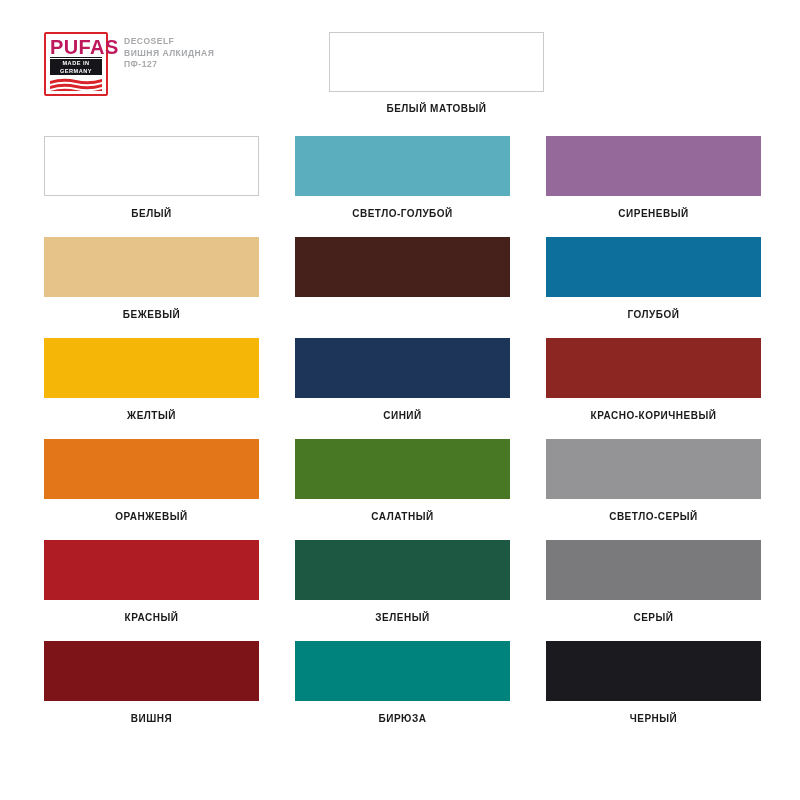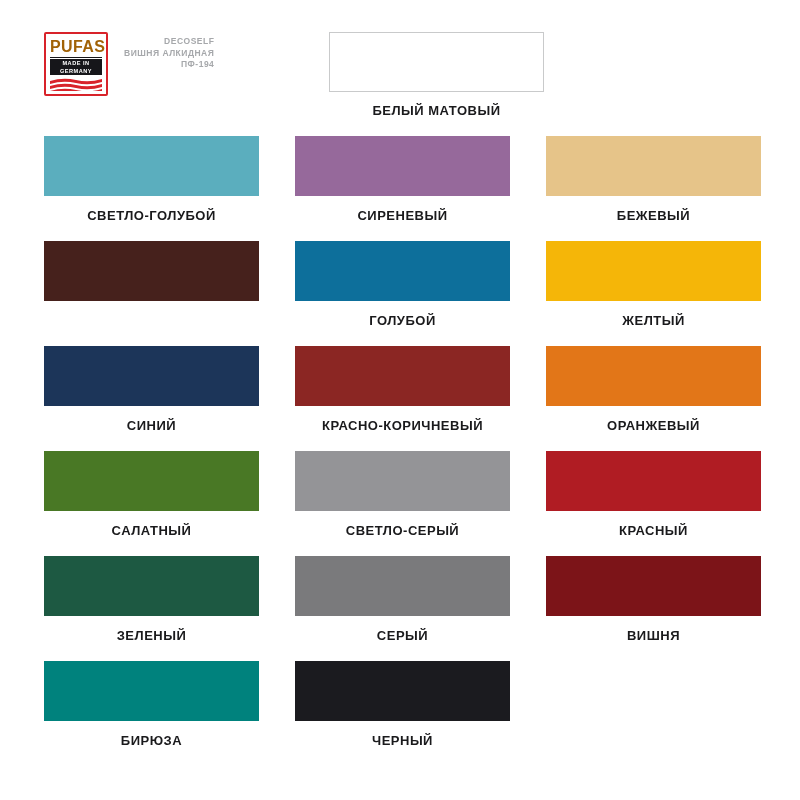--- a/index.html
+++ b/index.html
@@ -44,24 +44,24 @@
     border-radius: 2px;
     padding: 4px 4px 3px 4px;
     display: flex;
     flex-direction: column;
     justify-content: space-between;
     background: #ffffff;
   }
   .logo-wordmark {
     font-family: "Liberation Sans", sans-serif;
     font-weight: bold;
-    font-size: 16px;
+    font-size: 20px;
     line-height: 18px;
     letter-spacing: 0.4px;
-    color: #a16207;
+    color: #be185d;
     text-align: center;
     border-bottom: 1.5px solid #16161a;
     padding-bottom: 1px;
   }
   .logo-madein {
     background: #16161a;
     color: #ffffff;
     font-size: 5.6px;
     font-weight: bold;
     line-height: 8px;
@@ -78,21 +78,20 @@
   .logo-waves svg { display: block; }
 
   .brand-text {
     margin-left: 16px;
     padding-top: 4px;
     color: #a6a8ab;
     font-size: 8.5px;
     font-weight: bold;
     line-height: 11.5px;
     letter-spacing: 0.5px;
-    text-align: right;
   }
   .brand-text div { white-space: nowrap; }
 
   
   .header-swatch-col {
     flex: 0 0 215px;
     margin-left: 37px;
   }
 
   
@@ -113,21 +112,21 @@
     height: 60px;
     box-sizing: border-box;
   }
   .swatch.bordered {
     border: 1px solid #c9cacb;
   }
 
   .cell-label {
     margin-top: 12px;
     text-align: center;
-    font-size: 13px;
+    font-size: 10px;
     font-weight: bold;
     letter-spacing: 0.5px;
     color: #1a1a1c;
     text-transform: uppercase;
     white-space: nowrap;
   }
   .header-label {
     margin-top: 11px;
   }
 </style>
@@ -148,35 +147,39 @@
             <path d="M0 4 Q13 0 26 3 Q39 6 52 2 L52 5 Q39 9 26 6 Q13 3 0 7 Z" fill="#d8232a"></path>
             <path d="M0 9 Q13 5 26 8 Q39 11 52 7 L52 10 Q39 14 26 11 Q13 8 0 12 Z" fill="#d8232a"></path>
             <path d="M0 14 Q13 10 26 13 Q39 16 52 12 L52 16 Q39 20 26 17 Q13 14 0 18 Z" fill="#d8232a"></path>
           </svg>
         </div>
       </div>
 
       <div class="brand-text">
         <div>DECOSELF</div>
         <div>ВИШНЯ АЛКИДНАЯ</div>
-        <div>ПФ-194</div>
+        <div>ПФ-127</div>
       </div>
     </div>
 
     <div class="header-swatch-col">
       <div class="cell">
         <div class="swatch bordered" style="background: rgb(255, 255, 255);"></div>
         <div class="cell-label header-label">БЕЛЫЙ МАТОВЫЙ</div>
       </div>
     </div>
 
   </div>
 
   <div class="grid" id="swatch-grid">
       <div class="cell">
+        <div class="swatch bordered" style="background: rgb(255, 255, 255);"></div>
+        <div class="cell-label">БЕЛЫЙ</div>
+      </div>
+      <div class="cell">
         <div class="swatch" style="background: rgb(91, 174, 190);"></div>
         <div class="cell-label">СВЕТЛО-ГОЛУБОЙ</div>
       </div>
       <div class="cell">
         <div class="swatch" style="background: rgb(150, 105, 155);"></div>
         <div class="cell-label">СИРЕНЕВЫЙ</div>
       </div>
       <div class="cell">
         <div class="swatch" style="background: rgb(230, 196, 137);"></div>
         <div class="cell-label">БЕЖЕВЫЙ</div>

